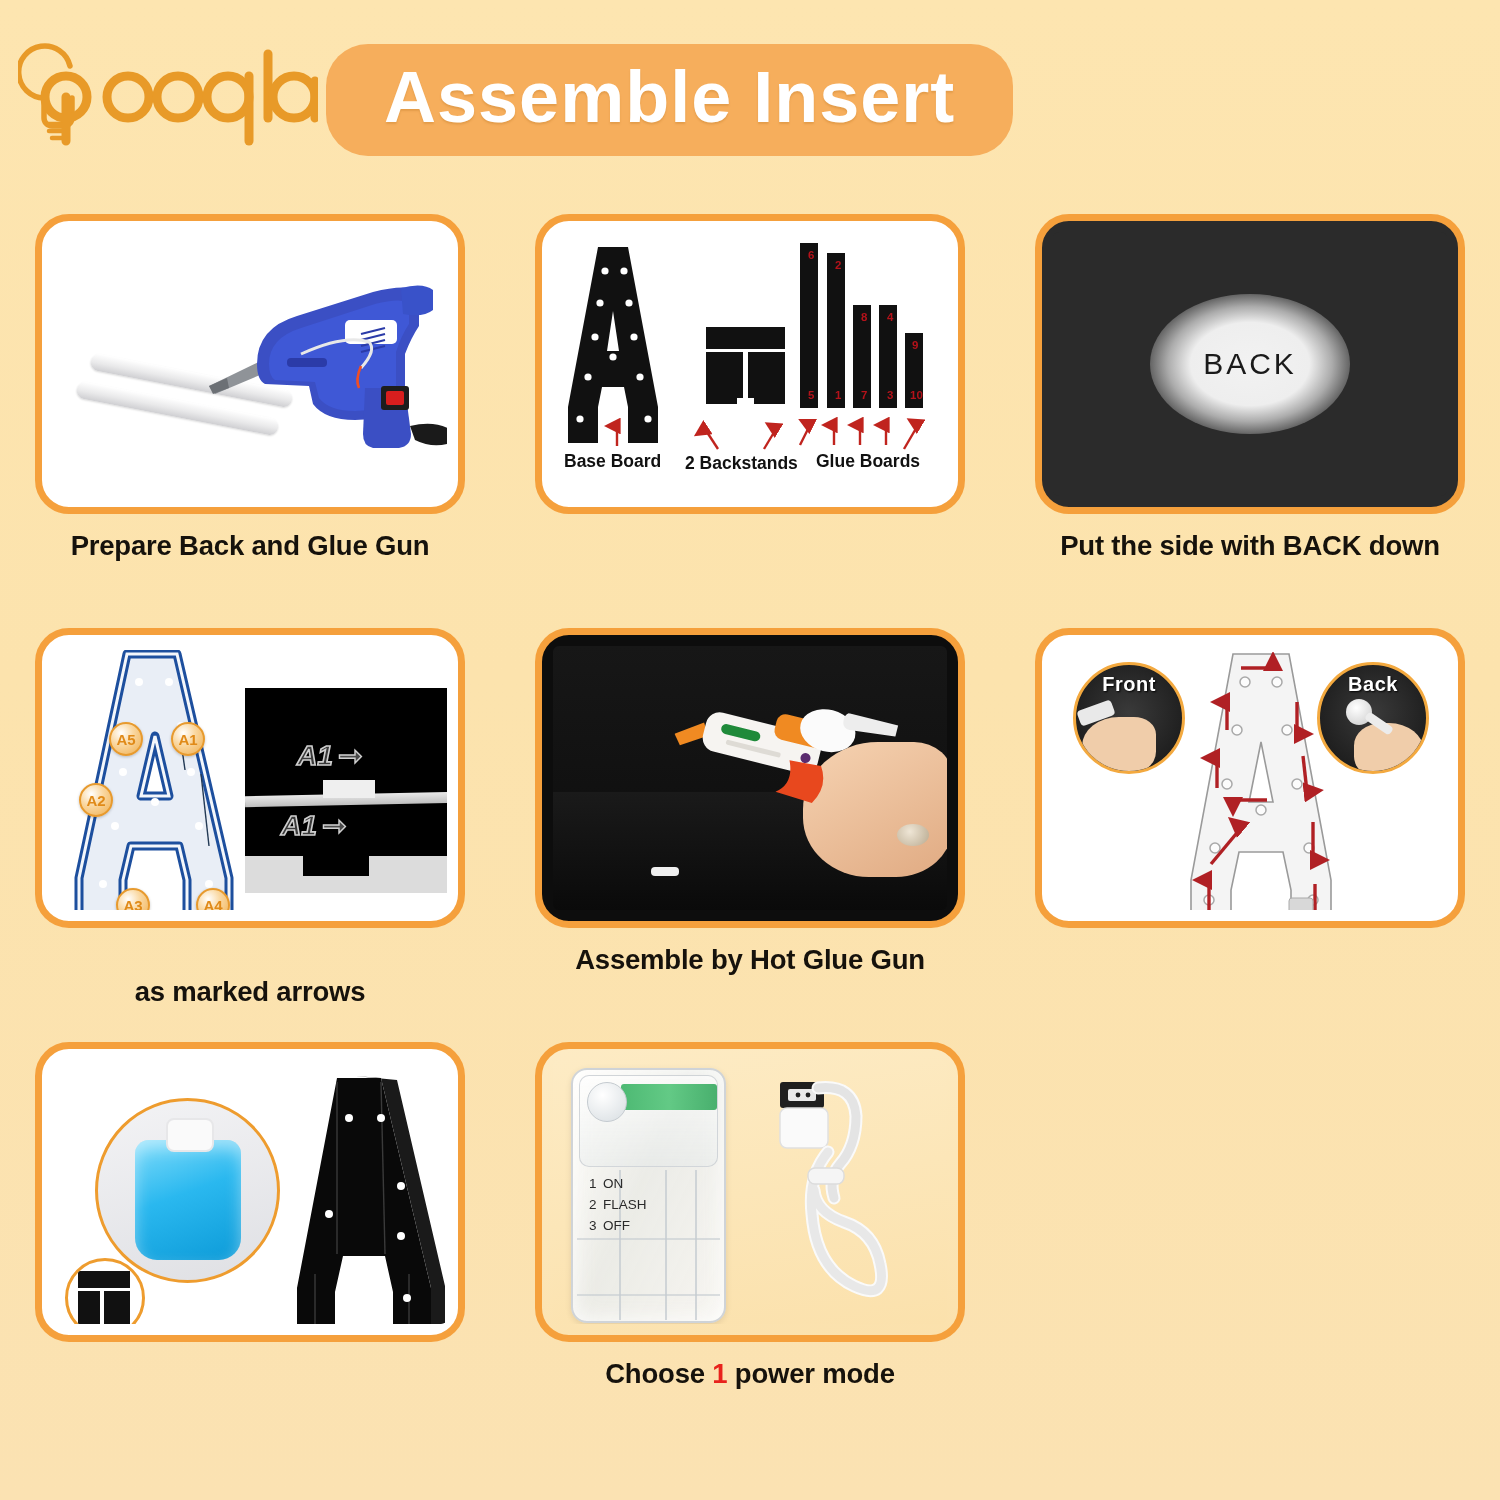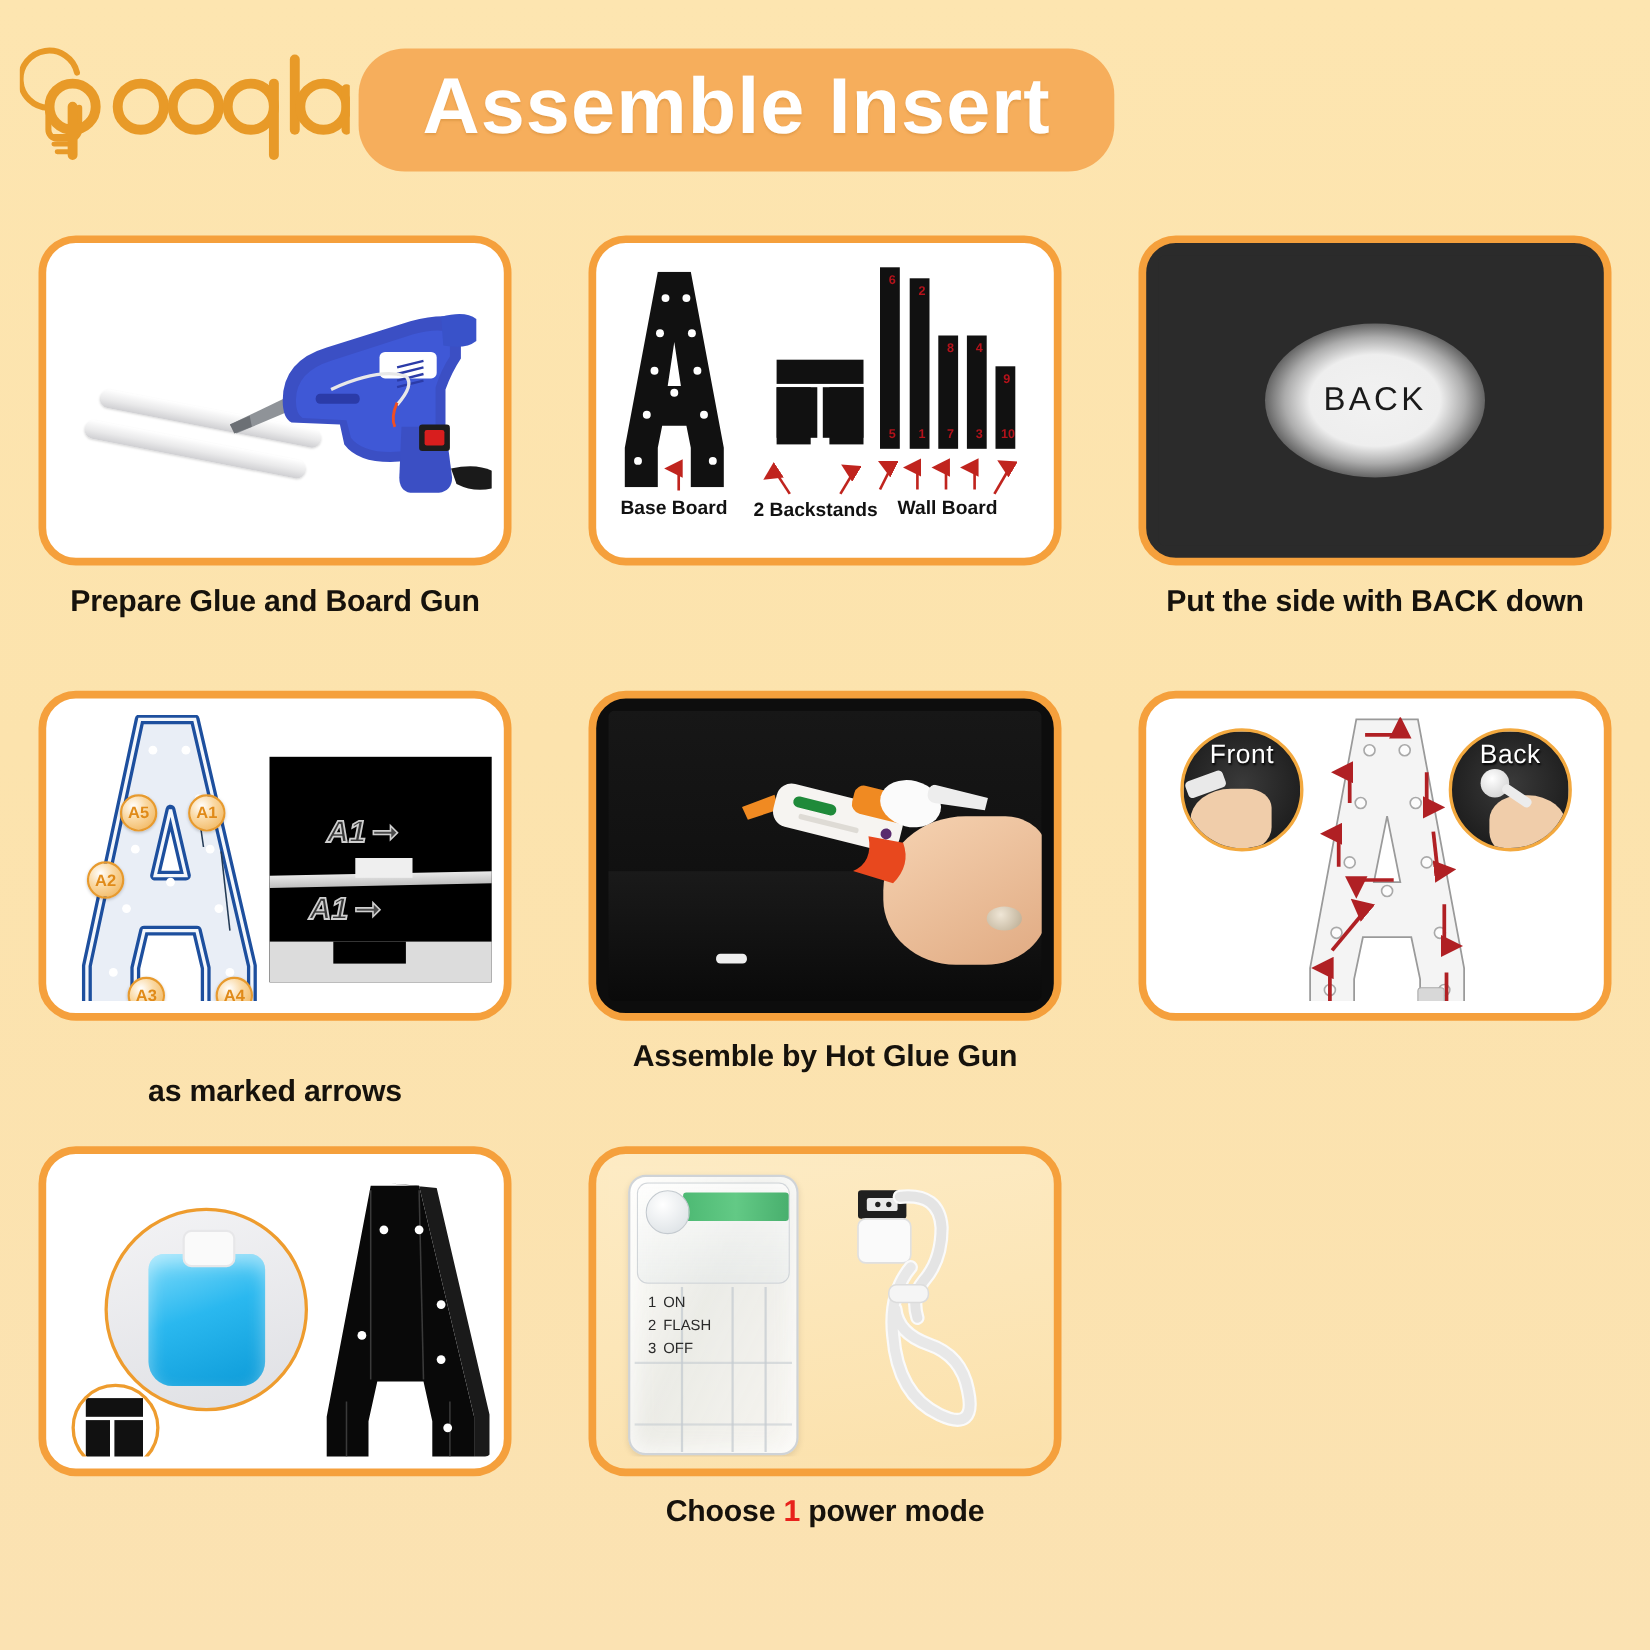--- a/index.html
+++ b/index.html
@@ -233,21 +233,21 @@
 
   
   .c-led { background: #fff; }
   .bub {
     position: absolute; width: 112px; height: 112px; border-radius: 50%;
     overflow: hidden; border: 3px solid #F3A93F;
     background: radial-gradient(circle at 50% 45%, #3a3a3a, #141414);
     display: flex; align-items: flex-start; justify-content: center;
   }
   .bub .bl {
-    font-size: 24px; font-weight: normal; color: #fff; margin-top: 8px;
+    font-size: 20px; font-weight: bold; color: #fff; margin-top: 8px;
     text-shadow: 1px 1px 2px #000; letter-spacing: .5px;
   }
   .ledA { position: absolute; left: 118px; top: 6px; }
 
   
   .c-bs { background: #fff; }
   .circleimg {
     position: absolute; left: 42px; top: 38px; width: 185px; height: 185px;
     border-radius: 50%; border: 3.5px solid #EE9C2E; overflow: hidden;
     background: linear-gradient(165deg,#f3f3f5,#dfe0e4);
@@ -391,21 +391,21 @@
 
             <path d="M96 86 Q140 66 164 74 Q172 82 156 100" fill="none" stroke="#e8e8e8" stroke-width="3"></path>
             <path d="M156 98 Q150 112 154 120" fill="none" stroke="#F04E23" stroke-width="2.6"></path>
 
             <rect x="82" y="90" width="40" height="9" rx="4" fill="#2B3BA8"></rect>
 
             <path d="M205 158 Q230 152 246 162 Q252 172 242 176 Q226 180 210 172 Z" fill="#1a1a1a"></path>
           </svg>
         </div>
       </div>
-      <div class="caption">Prepare Glue and Board Gun</div>
+      <div class="caption">Prepare Back and Glue Gun</div>
     </div>
 
     <div class="cell">
       <div class="card c-pieces">
         <div class="card-inner pc-wrap">
 
           <svg style="position:absolute;left:12px;top:26px" width="118" height="196" viewBox="0 0 118 196">
             <path d="M44 0 L74 0 L104 160 L104 196 L74 196 L74 160 L70 140 L48 140 L44 160
                      L44 196 L14 196 L14 160 Z M53 104 L65 104 L59 64 Z" fill="#111"></path>
             <g fill="#fff">
@@ -462,21 +462,21 @@
             </g>
             <defs>
               <marker id="ah" markerWidth="7" markerHeight="7" refX="3.5" refY="5.5" orient="auto">
                 <path d="M3.5 0 L7 7 L0 7 Z" fill="#C0241E"></path>
               </marker>
             </defs>
           </svg>
 
           <div class="pc-label" style="left:22px;top:230px;">Base Board</div>
           <div class="pc-label" style="left:143px;top:232px;">2 Backstands</div>
-          <div class="pc-label" style="left:274px;top:230px;">Wall Board</div>
+          <div class="pc-label" style="left:274px;top:230px;">Glue Boards</div>
         </div>
       </div>
     </div>
 
     <div class="cell">
       <div class="card c-back">
         <div class="card-inner c-back">
           <div class="back-glow">
             <span>BACK</span>
           </div>

